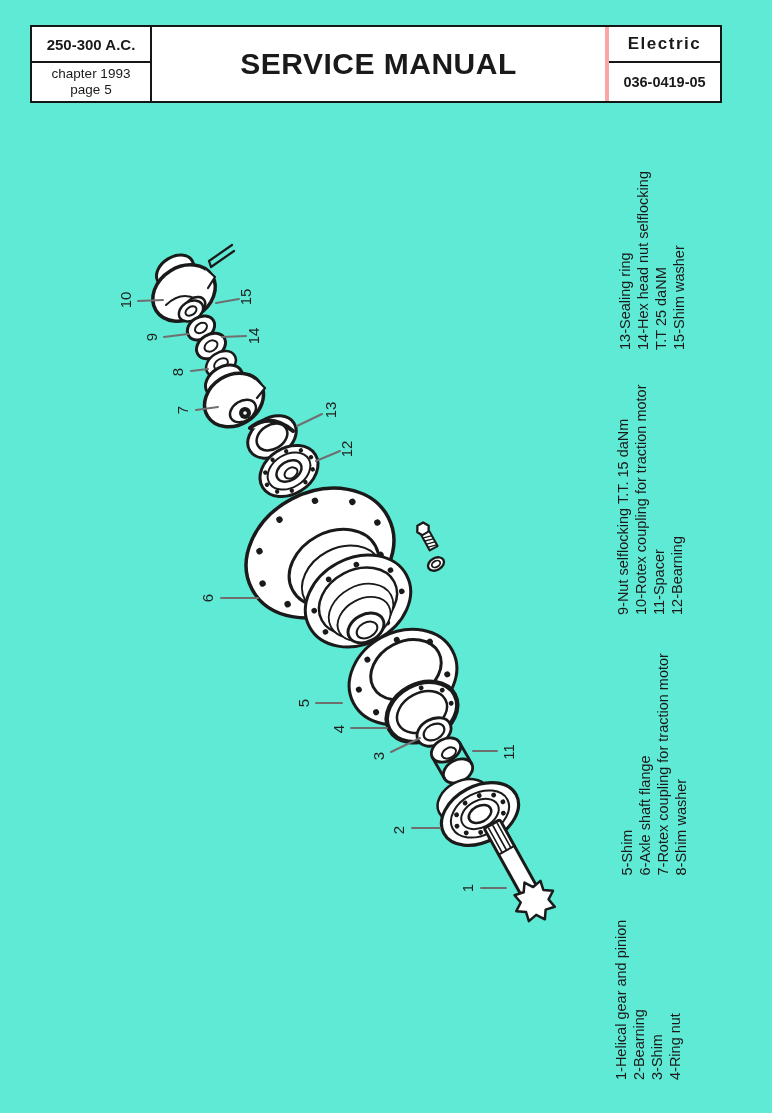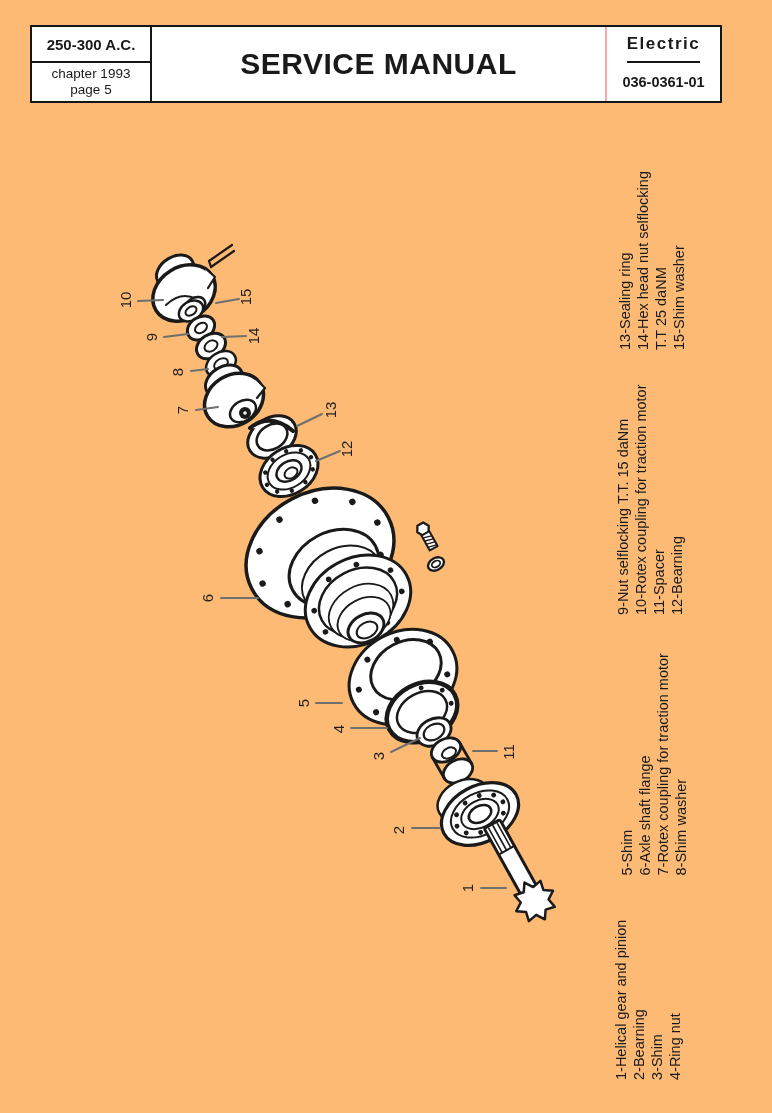--- a/index.html
+++ b/index.html
@@ -1,27 +1,27 @@
 <!DOCTYPE html>
 <html><head>
 <meta charset="utf-8">
 <style>
   html,body { margin:0; padding:0; background:#ffffff; }
   .page {
-    position:relative; width:772px; height:1113px; background:#fdba74;
+    position:relative; width:772px; height:1113px; background:#5eead4;
     font-family:"Liberation Sans", sans-serif; color:#1a1a1a; overflow:hidden;
   }
   
   .hdr {
     position:absolute; left:30px; top:25px; width:692px; height:78px;
     display:flex; border:2px solid #161616; box-sizing:border-box; background:#fff;
   }
   .hdr .col-left  { width:120px; display:flex; flex-direction:column; border-right:2px solid #161616; box-sizing:border-box; }
   .hdr .col-mid   { flex:1; display:flex; align-items:center; justify-content:center; }
-  .hdr .col-right { width:115px; display:flex; flex-direction:column; border-left:2px solid #fca5a5; box-sizing:border-box;align-items:center; }
+  .hdr .col-right { width:115px; display:flex; flex-direction:column; border-left:4px solid #fca5a5; box-sizing:border-box; }
   .hdr .cell-top    { height:36px; display:flex; align-items:center; justify-content:center; border-bottom:2px solid #161616; box-sizing:border-box; }
   .hdr .cell-bottom { flex:1; display:flex; flex-direction:column; align-items:center; justify-content:center; }
   .t-model { font-size:15px; font-weight:bold; }
   .t-chap  { font-size:13.5px; line-height:16px; text-align:center; }
   .t-title { font-size:30px; font-weight:bold; letter-spacing:0.5px; }
   .t-brand { font-size:17px; font-weight:bold; letter-spacing:1.5px; }
   .t-code  { font-size:14.5px; font-weight:bold; }
   
   .diagram { position:absolute; left:0; top:0; width:772px; height:1113px; }
   .diagram ellipse, .diagram path, .diagram rect, .diagram polygon, .diagram line {
@@ -49,21 +49,21 @@
       <div class="cell-bottom t-chap">
         <div>chapter 1993</div>
         <div>page 5</div>
       </div>
     </div>
     <div class="col-mid">
       <div class="t-title">SERVICE MANUAL</div>
     </div>
     <div class="col-right">
       <div class="cell-top t-brand">Electric</div>
-      <div class="cell-bottom t-code">036-0361-01</div>
+      <div class="cell-bottom t-code">036-0419-05</div>
     </div>
   </div>
 
   <svg class="diagram" viewBox="0 0 772 1113" xmlns="http://www.w3.org/2000/svg">
 
     <g>
       <path class="nofill" d="M211,267 L234,251 M209,261 L232,245 M209,261 L211,267" stroke-width="2.2"></path>
     </g>
 
     <g>

